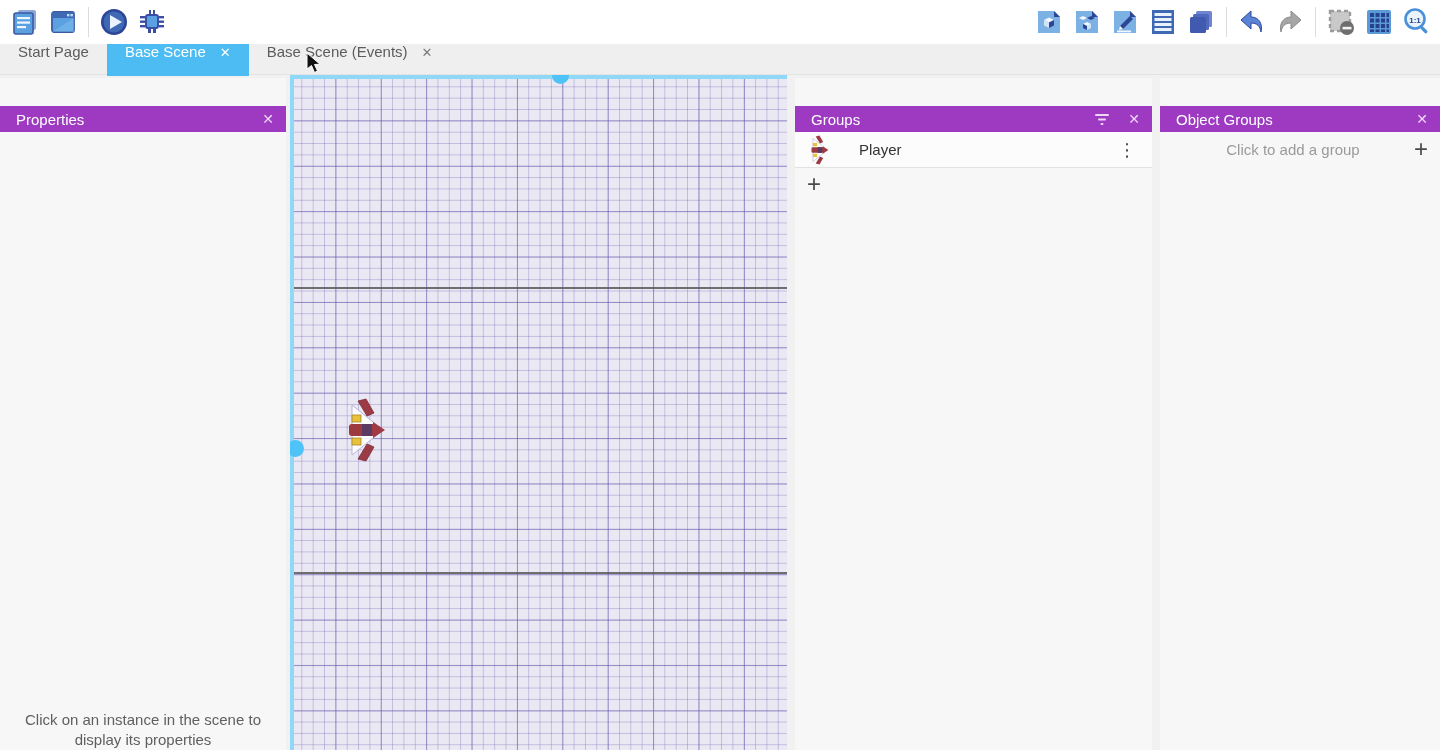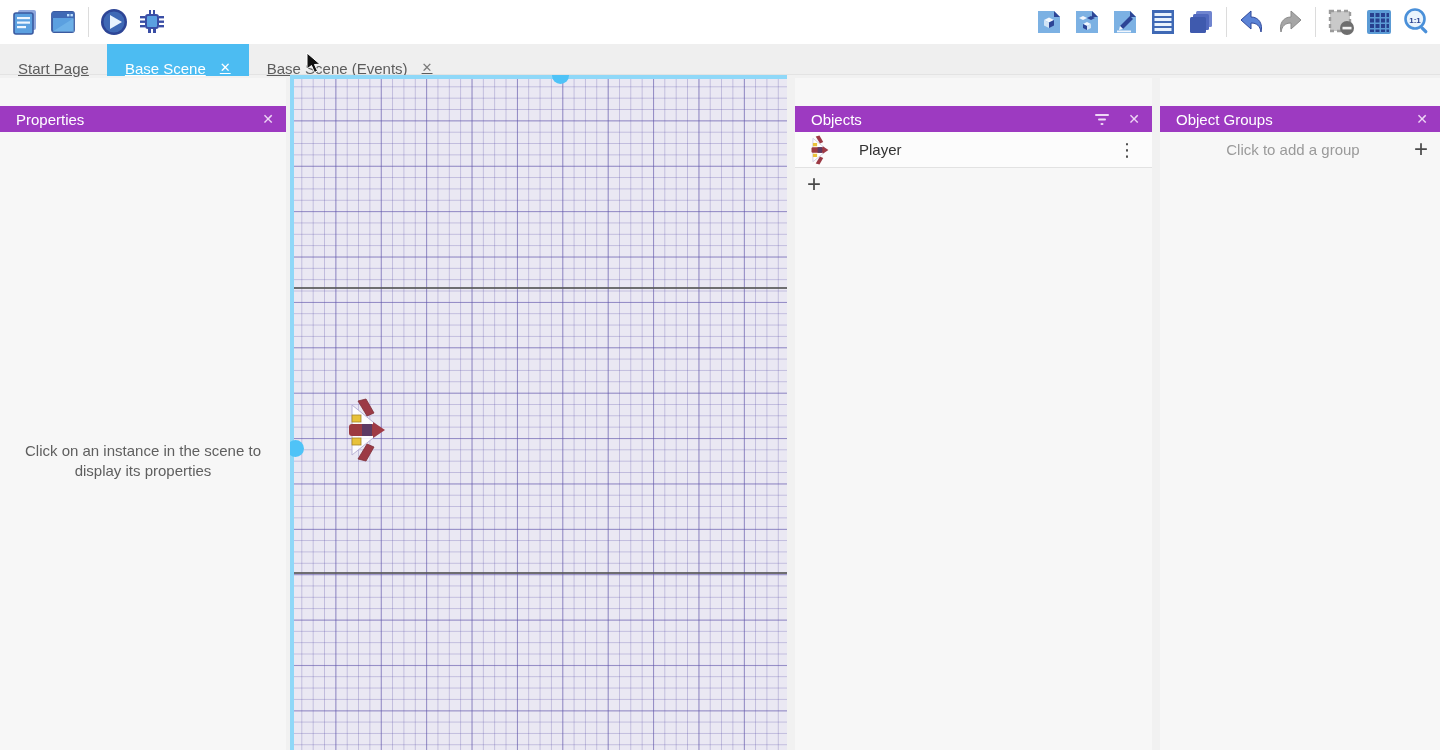--- a/index.html
+++ b/index.html
@@ -13,38 +13,38 @@
   .tb-group { display:flex; align-items:center; gap:4px; }
   .tb-group.left { padding-left:8px; }
   .tb-group.right { padding-right:6px; }
   .tb-btn { width:34px; height:34px; display:flex; align-items:center; justify-content:center;
     cursor:pointer; }
   .tb-sep { width:1px; height:30px; background:#dcdcdc; margin:0 4px; }
 
   
   .tabbar { position:absolute; left:0; top:44px; width:1440px; height:31px;
     background:#efefef; display:flex; align-items:stretch; border-bottom:1px solid #e3e3e3; }
-  .tab { display:flex; align-items:flex-start; gap:14px; padding:16px 18px;
-    font-size:15px; color:#5c5c5c; cursor:pointer; white-space:nowrap;text-decoration:underline; }
+  .tab { display:flex; align-items:flex-end; gap:14px; padding:16px 18px;
+    font-size:15px; color:#5c5c5c; cursor:pointer; white-space:nowrap; }
   .tab.active { background:#4cbcf2; color:#ffffff; }
   .tab .tab-close { font-size:13px; color:#7a7a7a; cursor:pointer; }
   .tab.active .tab-close { color:#ffffff; }
 
   
   .panel { position:absolute; top:78px; bottom:0; background:#f7f7f7;
     display:flex; flex-direction:column; }
   .panel-header { height:26px; background:#9d3ac1; color:#fff; display:flex;
     align-items:center; padding:0 12px 0 16px; font-size:15px;margin-top:28px; }
   .panel-header .spacer { flex:1; }
   .panel-header .hdr-icon { color:#eed7f5; font-size:14px; cursor:pointer; margin-left:18px;
     display:flex; align-items:center; }
 
   
   .props-panel { left:0; width:286px; }
-  .props-body { flex:1; display:flex; align-items:center; justify-content:center;
+  .props-body { flex:1; display:flex; align-items:flex-end; justify-content:center;
     padding:0 10px 0 10px; }
   .props-msg { font-size:15px; color:#5f5f5f; text-align:center; line-height:1.35;
     margin-top:40px; }
 
   
   .objects-panel { left:795px; width:357px; }
   .obj-row { height:36px; background:#fcfcfc; border-bottom:1px solid #e2e2e2;
     display:flex; align-items:center; padding:0 10px 0 12px; cursor:pointer;justify-content:space-between; }
   .obj-thumb { width:24px; height:30px; margin-right:28px; display:flex; align-items:center; }
   .obj-label { flex:1; font-size:15px; color:#333; }
@@ -272,21 +272,21 @@
       <span class="spacer"></span>
       <span class="hdr-icon">✕</span>
     </div>
     <div class="props-body">
       <div class="props-msg">Click on an instance in the scene to display its properties</div>
     </div>
   </div>
 
   <div class="panel objects-panel">
     <div class="panel-header">
-      <span>Objects</span>
+      <span>Groups</span>
       <span class="spacer"></span>
       <span class="hdr-icon">
         <svg width="16" height="14" viewBox="0 0 16 14">
           <rect x="1" y="2" width="14" height="2" rx="1" fill="#eed7f5"></rect>
           <rect x="4" y="6.5" width="8" height="2" rx="1" fill="#eed7f5"></rect>
           <rect x="6.5" y="11" width="3" height="2" rx="1" fill="#eed7f5"></rect>
         </svg>
       </span>
       <span class="hdr-icon">✕</span>
     </div>

